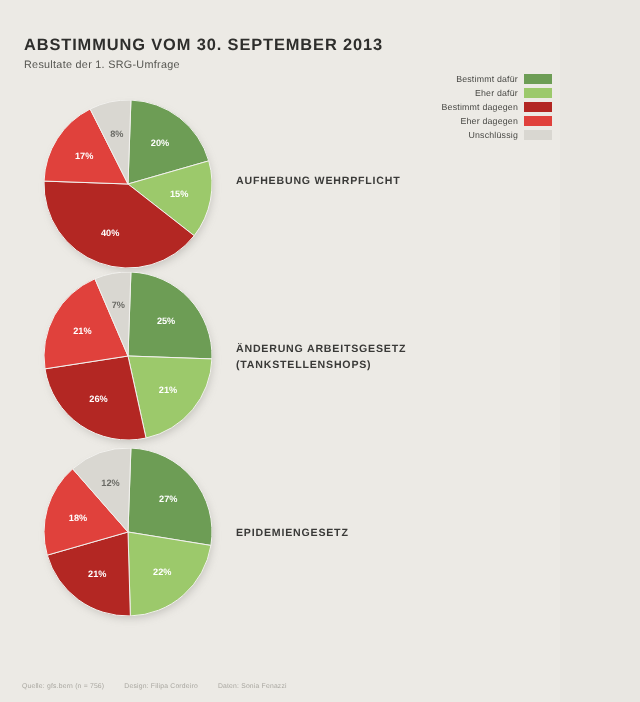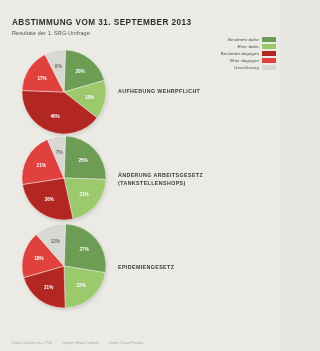--- a/index.html
+++ b/index.html
@@ -82,21 +82,21 @@
     font-size:3.4px;color:#a9a7a0;letter-spacing:.1px;
     white-space:nowrap;
   }
 </style>
 </head>
 <body>
 
 <div class="sheet">
 
   <div class="header">
-    <div class="title">ABSTIMMUNG VOM 31. SEPTEMBER 2013</div>
+    <div class="title">ABSTIMMUNG VOM 30. SEPTEMBER 2013</div>
     <div class="subtitle">Resultate der 1. SRG-Umfrage</div>
   </div>
 
   <div class="legend" id="legend">
       <div class="legend-row">
         <span class="legend-label">Bestimmt dafür</span>
         <span class="legend-swatch" style="background: rgb(109, 157, 85);"></span>
       </div>
       <div class="legend-row">
         <span class="legend-label">Eher dafür</span>

